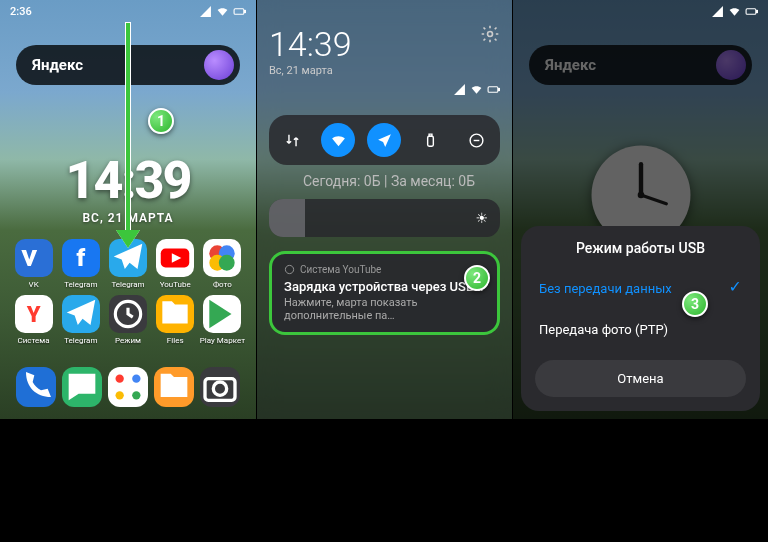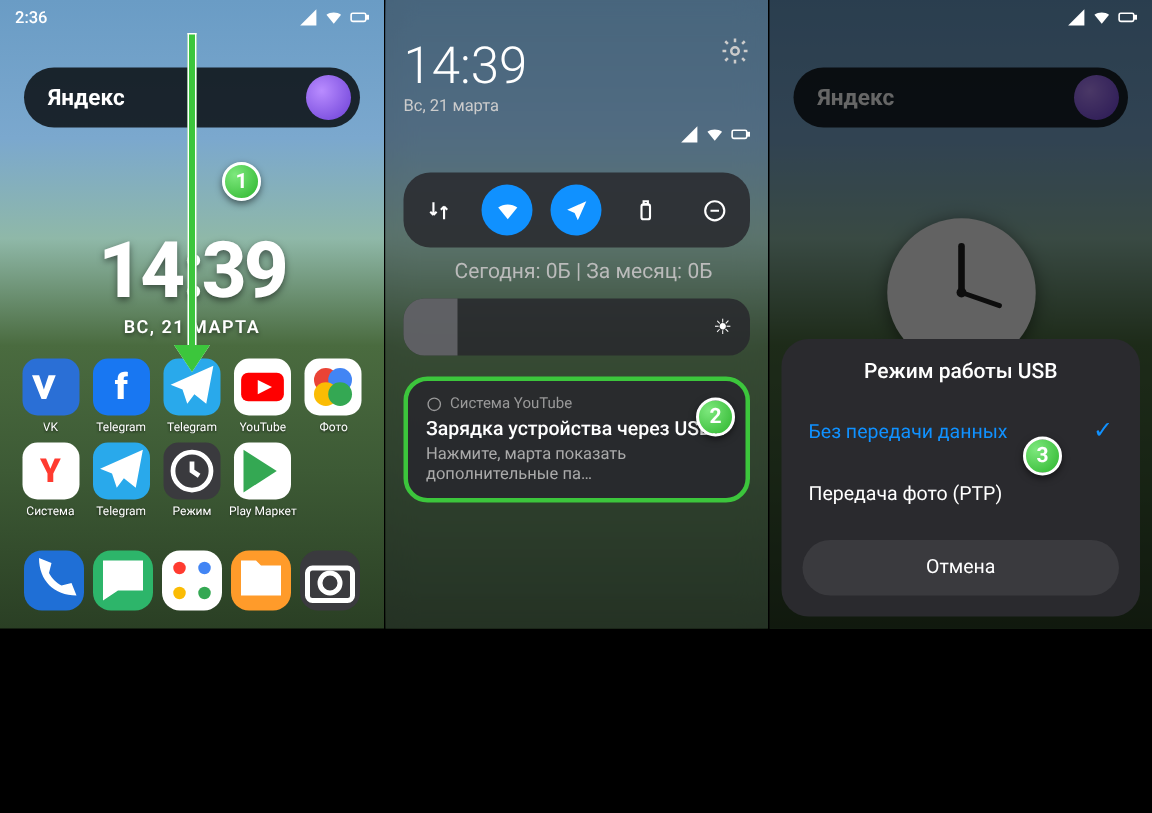--- a/index.html
+++ b/index.html
@@ -147,20 +147,28 @@
       <div class="app">
       <div class="app-icon" style="background:#3a3a3e">
           <svg viewBox="0 0 24 24" fill="none" stroke="#fff" stroke-width="2">
             <circle cx="12" cy="12" r="8"></circle>
             <path d="M12 8v4l3 2"></path>
           </svg>
         </div>
       <div class="app-label">Режим</div>
     </div>
       <div class="app">
+      <div class="app-icon" style="background:#ffb300">
+          <svg viewBox="0 0 24 24" fill="#fff">
+            <path d="M4 4h6l2 2h8v12H4z"></path>
+          </svg>
+        </div>
+      <div class="app-label">Files</div>
+    </div>
+      <div class="app">
       <div class="app-icon" style="background:#ffffff">
           <svg viewBox="0 0 24 24">
             <path d="M4 3v18l14-9z" fill="#34a853"></path>
           </svg>
         </div>
       <div class="app-label">Play Маркет</div>
     </div>
     </div>
   <div class="dock" id="dock1">
       <div class="app">

